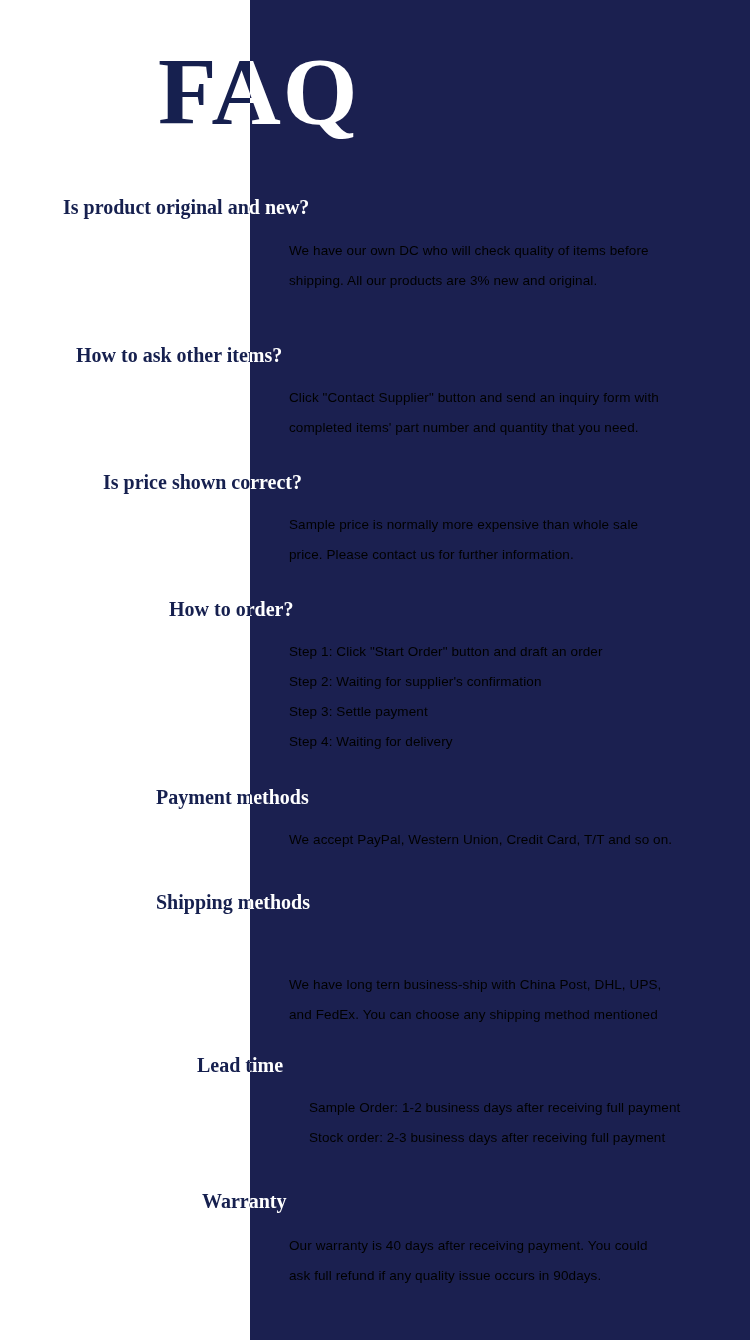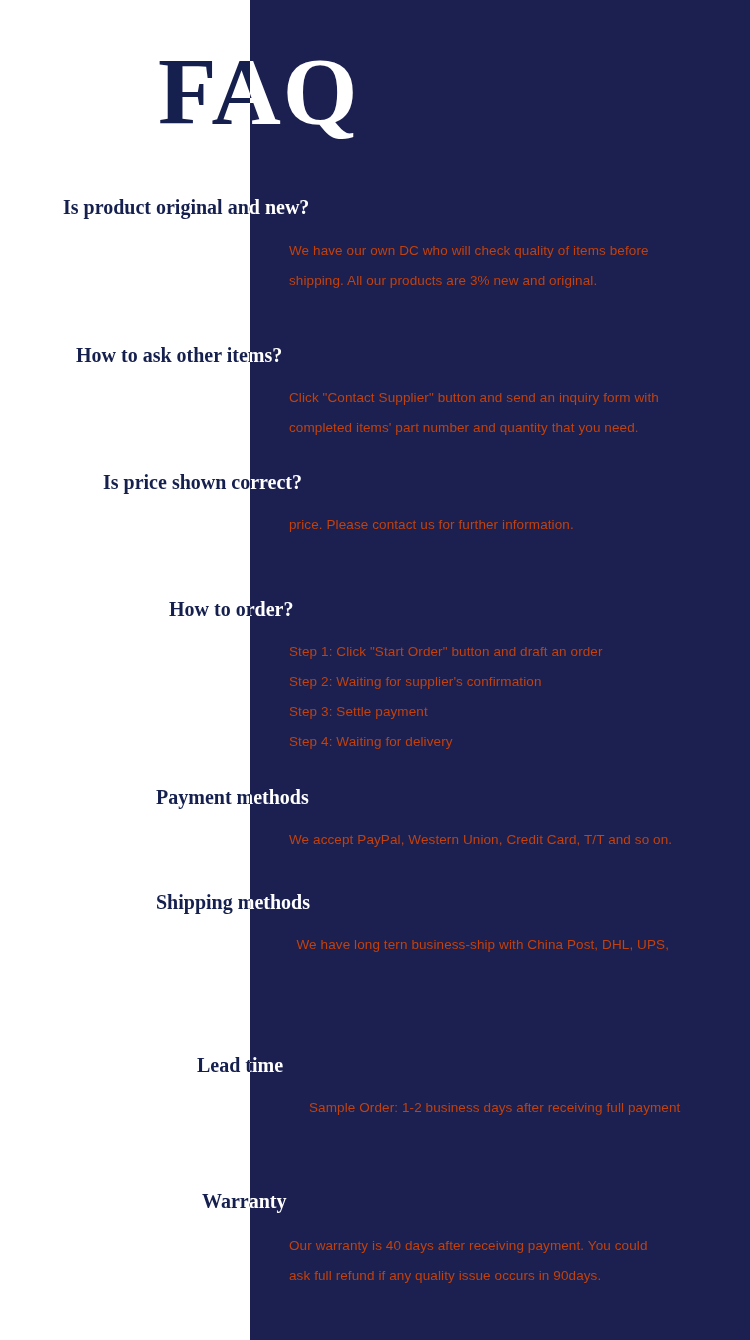--- a/index.html
+++ b/index.html
@@ -72,21 +72,21 @@
     color: #16204f;
     white-space: nowrap;
     overflow: hidden;
   }
   .answer {
     position: absolute;
     left: 289px;
     width: 380px;
     font-family: "Liberation Sans", sans-serif;
     font-size: 13.5px;
-    color: #c2410c;
+    color: #000000;
     line-height: 30px;
     letter-spacing: 0.1px;
   }
   .answer-line {
     display: block;
     white-space: nowrap;
   }
 </style>
 </head>
 <body>
@@ -109,44 +109,47 @@
         </div>
         <div class="question" style="left: 76px; top: 344px;">How to ask other items?</div>
         <div class="question-dark" style="left: 76px; top: 344px; width: 174px;">How to ask other items?</div>
         <div class="answer" style="top: 383px;">
           <span class="answer-line">Click "Contact Supplier" button and send an inquiry form with</span>
           <span class="answer-line">completed items' part number and quantity that you need.</span>
         </div>
         <div class="question" style="left: 103px; top: 471px;">Is price shown correct?</div>
         <div class="question-dark" style="left: 103px; top: 471px; width: 147px;">Is price shown correct?</div>
         <div class="answer" style="top: 510px;">
+          <span class="answer-line">Sample price is normally more expensive than whole sale</span>
           <span class="answer-line">price. Please contact us for further information.</span>
         </div>
         <div class="question" style="left: 169px; top: 598px;">How to order?</div>
         <div class="question-dark" style="left: 169px; top: 598px; width: 81px;">How to order?</div>
         <div class="answer" style="top: 637px;">
           <span class="answer-line">Step 1: Click "Start Order" button and draft an order</span>
           <span class="answer-line">Step 2: Waiting for supplier's confirmation</span>
           <span class="answer-line">Step 3: Settle payment</span>
           <span class="answer-line">Step 4: Waiting for delivery</span>
         </div>
         <div class="question" style="left: 156px; top: 786px;">Payment methods</div>
         <div class="question-dark" style="left: 156px; top: 786px; width: 94px;">Payment methods</div>
         <div class="answer" style="top: 825px;">
           <span class="answer-line">We accept PayPal, Western Union, Credit Card, T/T and so on.</span>
         </div>
         <div class="question" style="left: 156px; top: 891px;">Shipping methods</div>
         <div class="question-dark" style="left: 156px; top: 891px; width: 94px;">Shipping methods</div>
-        <div class="answer" style="top: 930px; text-align: right;">
+        <div class="answer" style="top: 970px;">
           <span class="answer-line">We have long tern business-ship with China Post, DHL, UPS,</span>
+          <span class="answer-line">and FedEx. You can choose any shipping method mentioned</span>
         </div>
         <div class="question" style="left: 197px; top: 1054px;">Lead time</div>
         <div class="question-dark" style="left: 197px; top: 1054px; width: 53px;">Lead time</div>
         <div class="answer" style="top: 1093px; margin-left: 20px;">
           <span class="answer-line">Sample Order: 1-2 business days after receiving full payment</span>
+          <span class="answer-line">Stock order: 2-3 business days after receiving full payment</span>
         </div>
         <div class="question" style="left: 202px; top: 1190px;">Warranty</div>
         <div class="question-dark" style="left: 202px; top: 1190px; width: 48px;">Warranty</div>
         <div class="answer" style="top: 1231px;">
           <span class="answer-line">Our warranty is 40 days after receiving payment. You could</span>
           <span class="answer-line">ask full refund if any quality issue occurs in 90days.</span>
         </div>
       </div>
 
   </div>

